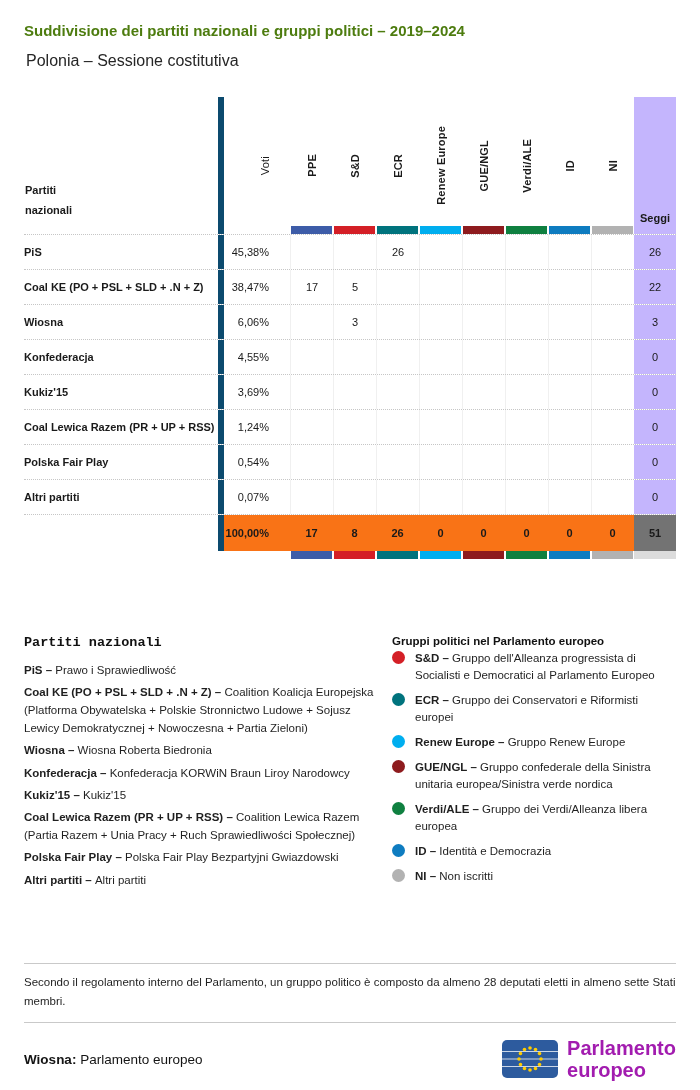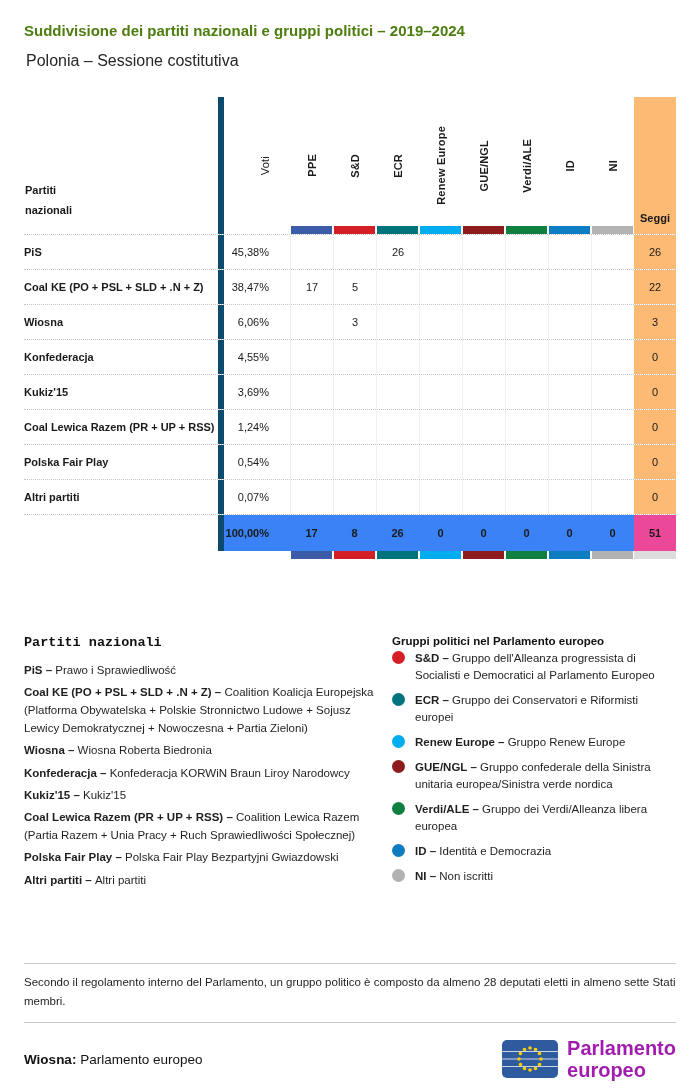--- a/index.html
+++ b/index.html
@@ -16,21 +16,21 @@
   .title { font-size: 15px; font-weight: 700; color: #4d7c0f; }
   .subtitle { font-size: 16px; font-weight: 400; color: #262626; margin-top: 13px; padding-left: 2px; }
 
   
   .table { margin-top: 27px; width: 652px; font-size: 11px; }
   .trow { display: flex; }
   .cell { display: flex; align-items: center; }
   .c-party { width: 194px; }
   .c-voti  { width: 72px; border-left: 6px solid #0c4a6e; padding-left: 16px; }
   .c-group { width: 43px; justify-content: center; }
-  .c-seggi { width: 42px; justify-content: center; background: #fdba74; }
+  .c-seggi { width: 42px; justify-content: center; background: #c4b5fd; }
 
   .thead { height: 138px; border-bottom: 1px dotted #c6c6c6; }
   .thead .c-party { align-items: flex-end; padding: 0 0 13px 1px; }
   .first-col-label { font-weight: 700; width: 62px; line-height: 1.8; }
   .th-voti { justify-content: center; }
   .vlabel {
     writing-mode: vertical-rl; transform: rotate(180deg);
     white-space: nowrap; font-size: 11px; letter-spacing: .2px;
   }
   .th-group { position: relative; }
@@ -40,22 +40,22 @@
   .seggi-label { position: absolute; bottom: 10px; left: 0; right: 0; text-align: center; font-weight: 700; }
   .group-cols { display: flex; }
 
   .brow { height: 35px; border-bottom: 1px dotted #c6c6c6; }
   .party-name { font-weight: 700; white-space: nowrap; overflow: hidden; }
   .voti-val { justify-content: flex-end; padding-right: 21px; }
   .brow .c-group { border-left: 1px solid #f0f0f0; }
 
   .total-row { height: 36px; }
   .total-row .cell { font-weight: 700; }
-  .total-row .c-voti, .total-row .c-group { background: #3b82f6; }
-  .total-row .c-seggi { background: #ec4899; }
+  .total-row .c-voti, .total-row .c-group { background: #f97316; }
+  .total-row .c-seggi { background: #737373; }
   .bars-row { height: 8px; }
   .bars-row .c-voti { border-left-color: transparent; }
   .bars-row .c-seggi { background: #dcdcdc; }
   .color-bar-b { width: 41px; height: 8px; margin: 0 1px; }
 
   
   .legends { display: flex; margin-top: 76px; height: 328px; }
   .legend-left { width: 352px; }
   .legend-right { width: 282px; margin-left: 16px; }
   .legend-left-heading {

